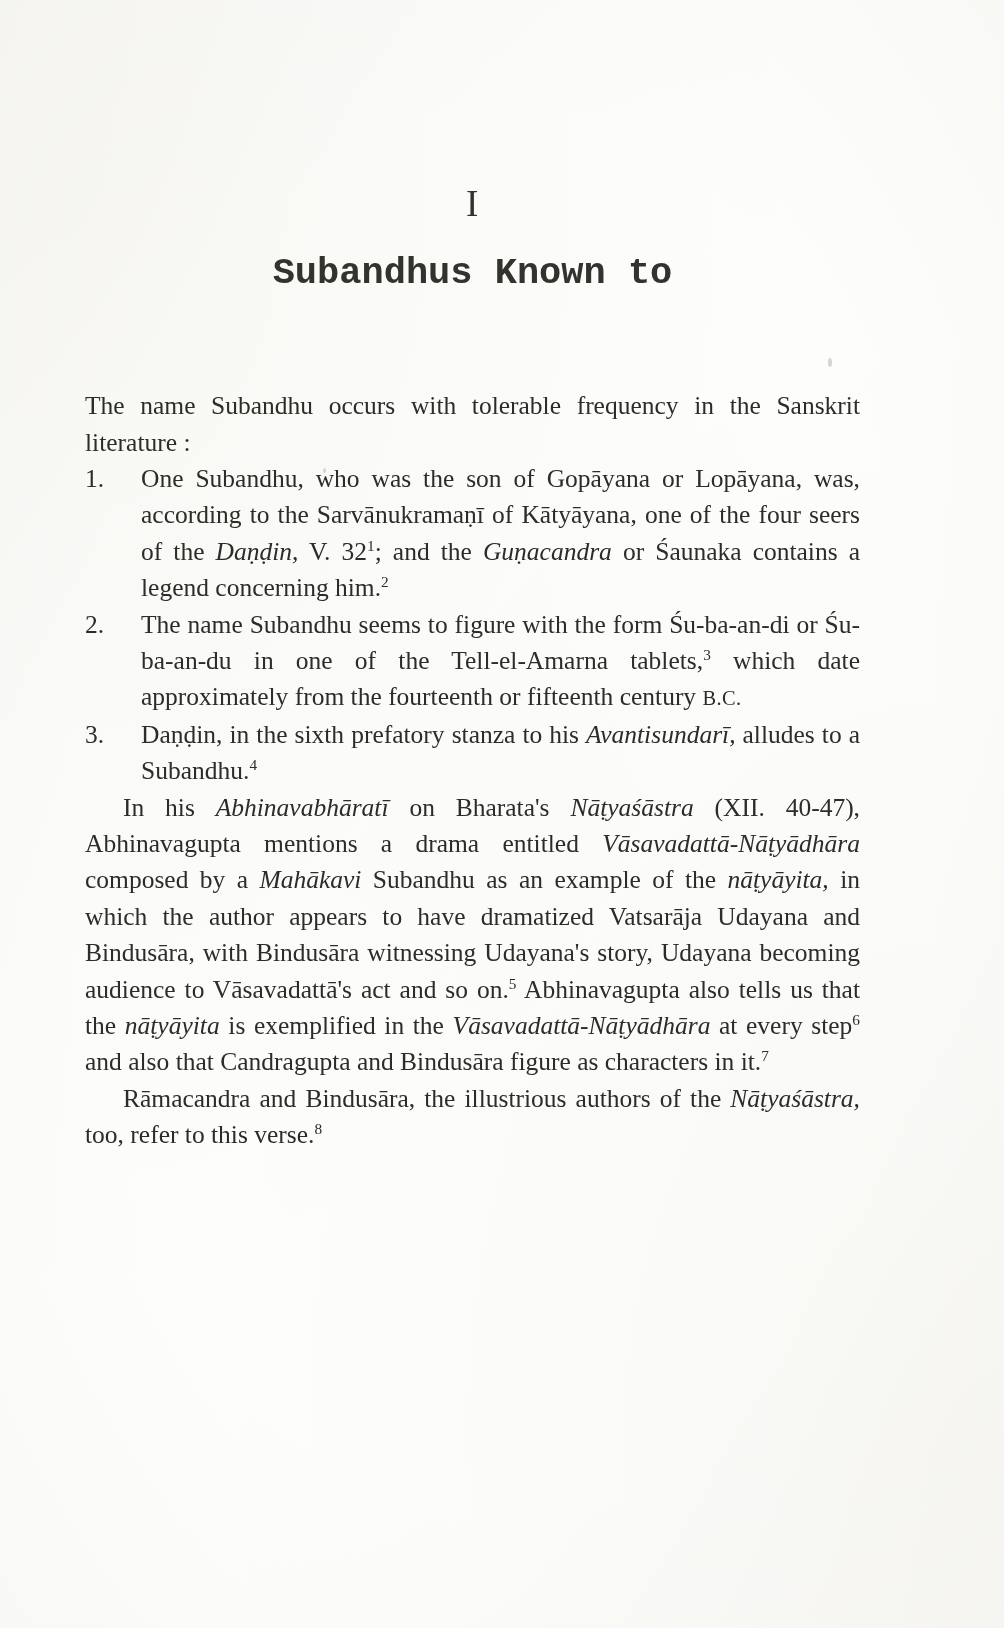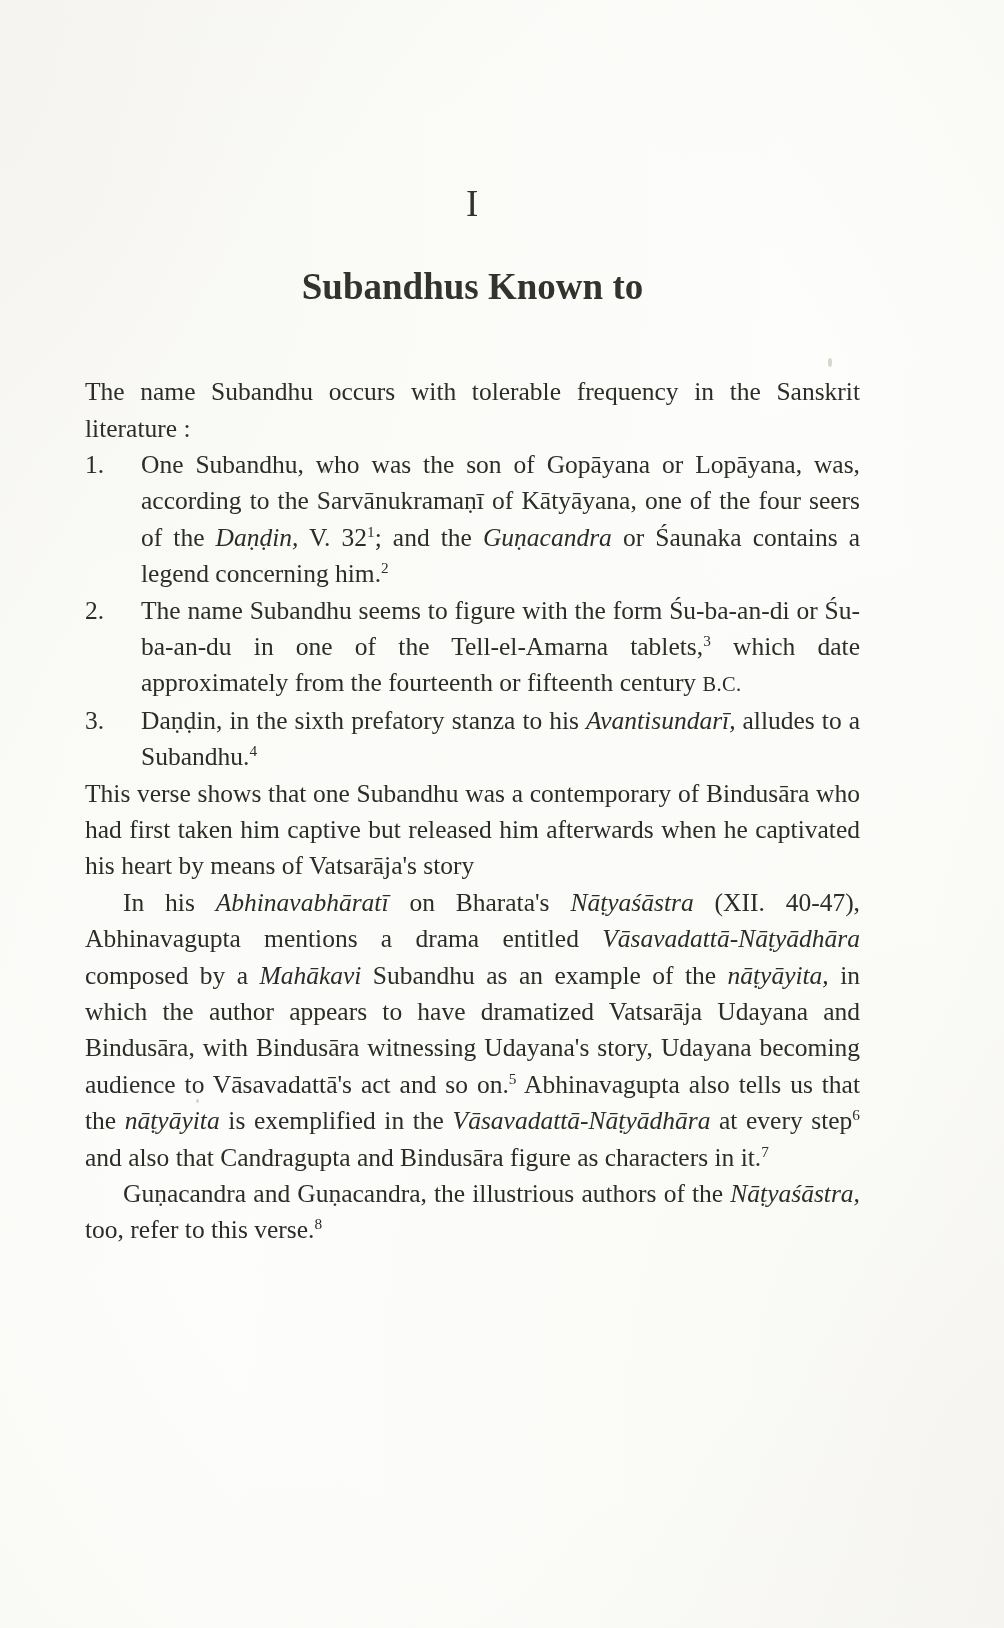--- a/index.html
+++ b/index.html
@@ -47,34 +47,35 @@
   
   .chapter-number {
     margin-top: 185px;
     text-align: center;
     font-size: 37px;
     line-height: 1;
     letter-spacing: 0.02em;
     color: #33332e;
   }
   .chapter-title {
-    margin-top: 41px;
+    margin-top: 27px;
     text-align: center;
     font-size: 37px;
     line-height: 1.30;
     color: #33332e;
+    font-family: Liberation Mono, monospace;
   }
   .chapter-title .tl {
     display: block;
     white-space: pre;
   }
 
   
   .body-block {
-    margin-top: 63px;
+    margin-top: 91px;
     font-size: 25.5px;
     line-height: 36.4px;
   }
   p.para {
     margin: 0;
     text-align: justify;
     text-justify: inter-word;
     hyphens: none;
   }
   p.para.indent { text-indent: 38px; }
@@ -132,20 +133,19 @@
 
       <p class="para">The name Subandhu occurs with tolerable frequency in the Sanskrit literature :</p>
 
       <ol class="num-list">
           <li><span class="marker">1.</span><span><span>One Subandhu, who was the son of Gopāyana or Lopāyana, was, according to the Sarvānukramaṇī of Kātyāyana, one of the four seers of the </span><i>Daṇḍin,</i><span> V. 32</span><sup>1</sup><span>; and the </span><i>Guṇacandra</i><span> or Śaunaka contains a legend concerning him.</span><sup>2</sup></span></li>
           <li><span class="marker">2.</span><span><span>The name Subandhu seems to figure with the form Śu-ba-an-di or Śu-ba-an-du in one of the Tell-el-Amarna tablets,</span><sup>3</sup><span> which date approximately from the fourteenth or fifteenth century </span><span class="smallcaps">B.C.</span></span></li>
           <li><span class="marker">3.</span><span><span>Daṇḍin, in the sixth prefatory stanza to his </span><i>Avantisundarī,</i><span> alludes to a Subandhu.</span><sup>4</sup></span></li>
         </ol>
 
       <div>
-          <p class="para"><span>This verse shows that one Subandhu was a contemporary of Bindusāra who had first taken him captive but released him afterwards when he captivated his heart by means of Vatsarāja's story</span></p>
           <p class="para indent"><span>In his </span><i>Abhinavabhāratī</i><span> on Bharata's </span><i>Nāṭyaśāstra</i><span> (XII. 40-47), Abhinavagupta mentions a drama entitled </span><i>Vāsavadattā-Nāṭyādhāra</i><span> composed by a </span><i>Mahākavi</i><span> Subandhu as an example of the </span><i>nāṭyāyita,</i><span> in which the author appears to have dramatized Vatsarāja Udayana and Bindusāra, with Bindusāra witnessing Udayana's story, Udayana becoming audience to Vāsavadattā's act and so on.</span><sup>5</sup><span> Abhinavagupta also tells us that the </span><i>nāṭyāyita</i><span> is exemplified in the </span><i>Vāsavadattā-Nāṭyādhāra</i><span> at every step</span><sup>6</sup><span> and also that Candragupta and Bindusāra figure as characters in it.</span><sup>7</sup></p>
-          <p class="para indent"><span>Guṇacandra and Guṇacandra, the illustrious authors of the </span><i>Nāṭyaśāstra,</i><span> too, refer to this verse.</span><sup>8</sup></p>
+          <p class="para indent"><span>Rāmacandra and Bindusāra, the illustrious authors of the </span><i>Nāṭyaśāstra,</i><span> too, refer to this verse.</span><sup>8</sup></p>
         </div>
 
     </div>
   </div>
 </div>
 
 </body></html>

